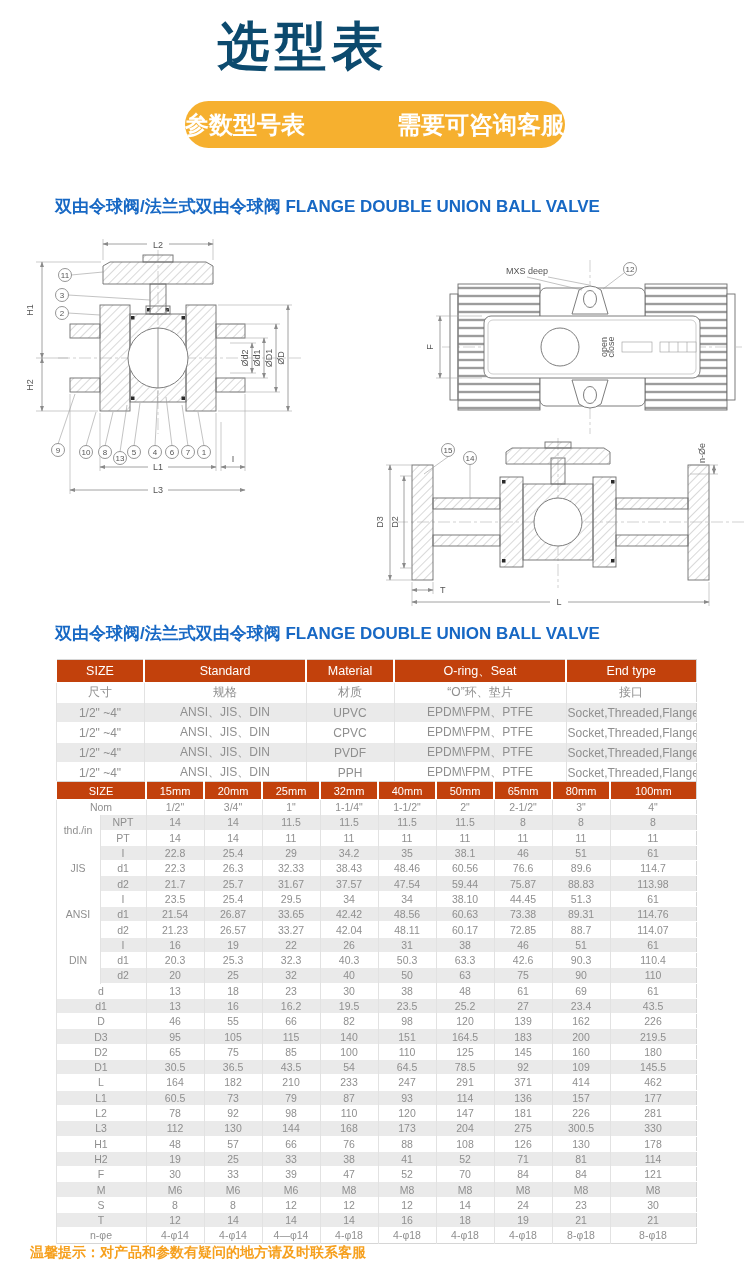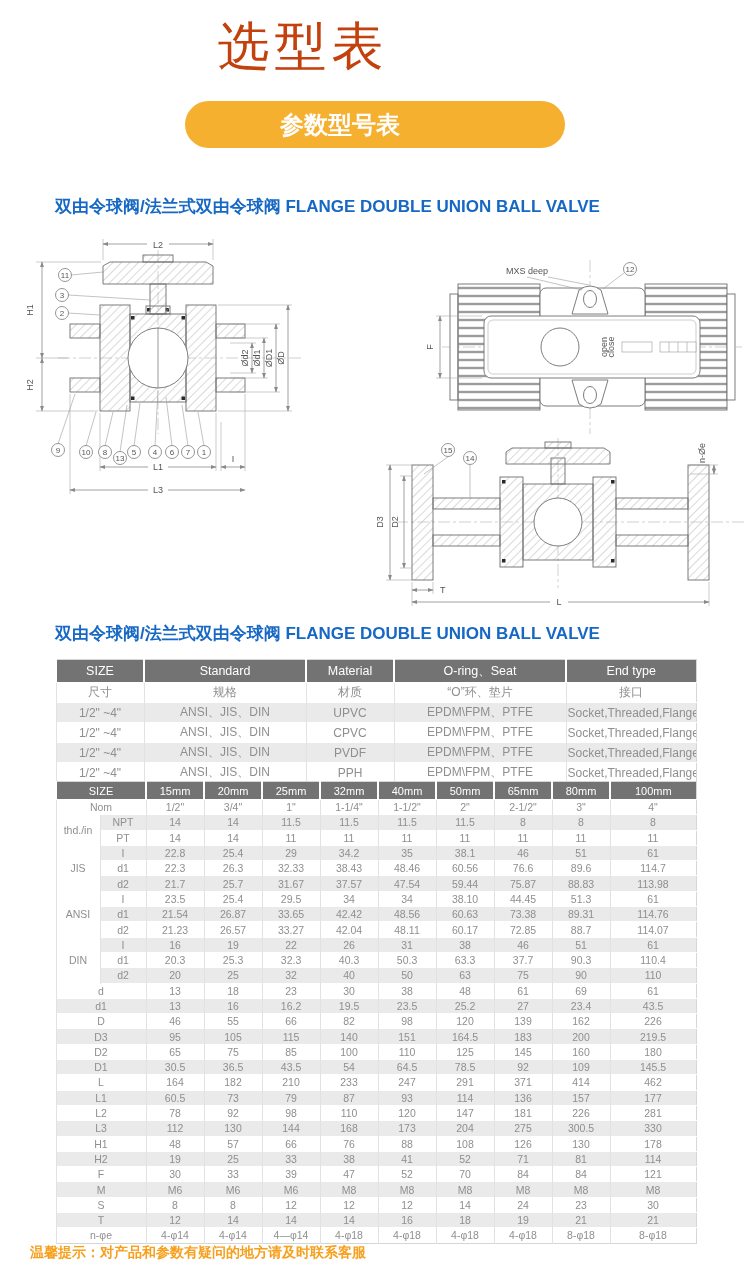--- a/index.html
+++ b/index.html
@@ -1,32 +1,32 @@
 <!DOCTYPE html>
 <html><head>
 <meta charset="utf-8">
 <style>
   html,body{margin:0;padding:0;background:#fff;}
   .page{position:relative;width:750px;height:1287px;background:#fff;overflow:hidden;
         font-family:"Liberation Sans","DejaVu Sans",sans-serif;}
   .main-title{position:absolute;left:0;top:12px;width:606px;text-align:center;
-        font-size:52px;font-weight:400;color:#c2410c;letter-spacing:5px;}
+        font-size:52px;font-weight:700;color:#0c4a6e;letter-spacing:5px;}
   .banner{position:absolute;left:185px;top:101px;width:380px;height:47px;border-radius:24px;
         background:#F6B02F;color:#fff;font-size:24px;font-weight:bold;
         display:flex;align-items:center;justify-content:center;gap:44px;}
   .banner span{white-space:nowrap;}
   .banner .gap{width:26px;}
   .sec-heading{position:absolute;left:55px;width:660px;font-size:17px;font-weight:bold;color:#1768c4;}
   .h1pos{top:195px;} .h2pos{top:622px;}
   .footer-note{position:absolute;left:30px;top:1244px;font-size:14px;font-weight:bold;color:#f6a01e;}
 
   
   table{border-collapse:collapse;table-layout:fixed;border:1px solid #d6d6d6;color:#8f8f8f;}
   td,th{text-align:center;vertical-align:middle;overflow:hidden;white-space:nowrap;}
-  th.hd{background:#737373;color:#fff;font-weight:normal;border-left:2px solid #fff;}
+  th.hd{background:#c2410c;color:#fff;font-weight:normal;border-left:2px solid #fff;}
   td{border-left:1px solid #e2e2e2;border-top:1px solid #fff;}
   tr.g td{background:#eaeaea;}
   tr.w td{background:#fff;}
   td.grp{background:#fff !important;}
   .spec{position:absolute;left:55px;top:659px;width:640px;font-size:12px;}
   .spec th.hd{height:20px;font-size:12.5px;}
   .spec td{height:16px;margin-top:39px;}
   .dims{position:absolute;left:55px;top:781px;width:640px;font-size:10.5px;}
   .dims th.hd{height:15px;font-size:11px;}
   .dims td{height:14.3px;padding:0 1px;}
@@ -49,20 +49,21 @@
 </head>
 <body>
 
 <div class="page">
 
   <div class="main-title">选型表</div>
 
   <div class="banner">
     <span>参数型号表</span>
     <span class="gap"></span>
+    <span>需要可咨询客服</span>
   </div>
 
   <div class="sec-heading h1pos">双由令球阀/法兰式双由令球阀 FLANGE DOUBLE UNION BALL VALVE</div>
 
   <svg class="drawing" width="750" height="400" viewBox="0 0 750 400">
     <defs>
       <pattern id="hx" patternUnits="userSpaceOnUse" width="6" height="6" patternTransform="rotate(45)">
         <line x1="0" y1="0" x2="0" y2="6" stroke="#b3b3b3" stroke-width="1"></line>
       </pattern>
       <pattern id="rb" patternUnits="userSpaceOnUse" width="6" height="8">
@@ -523,21 +524,21 @@
           <td>61</td>
         </tr>
         <tr class="w">
           <td>d1</td>
           <td>20.3</td>
           <td>25.3</td>
           <td>32.3</td>
           <td>40.3</td>
           <td>50.3</td>
           <td>63.3</td>
-          <td>37.7</td>
+          <td>42.6</td>
           <td>90.3</td>
           <td>110.4</td>
         </tr>
         <tr class="g">
           <td>d2</td>
           <td>20</td>
           <td>25</td>
           <td>32</td>
           <td>40</td>
           <td>50</td>

